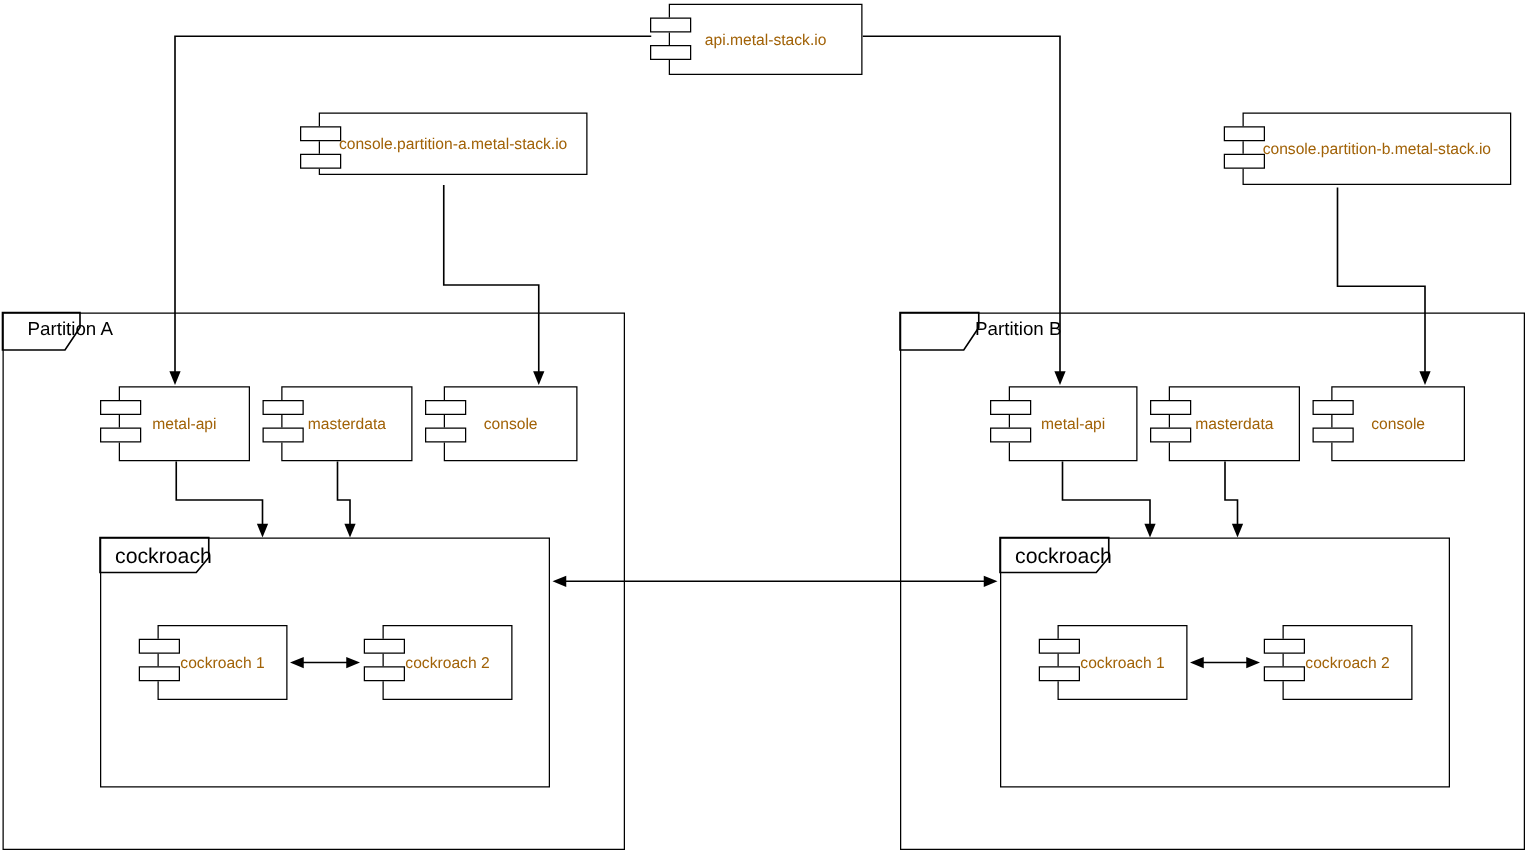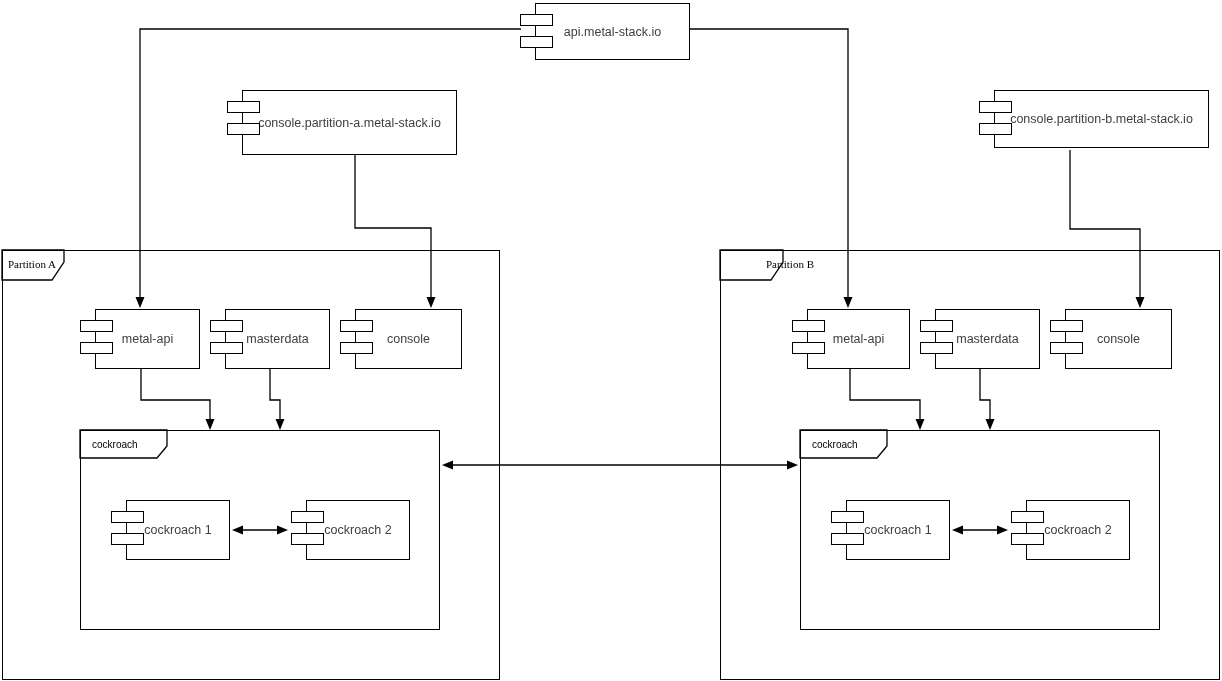--- a/index.html
+++ b/index.html
@@ -6,33 +6,33 @@
   .canvas{
     position:relative;width:1222px;height:681px;background:#ffffff;
     font-family:"Liberation Sans",sans-serif;overflow:hidden;
   }
   .overlay{position:absolute;left:0;top:0;width:1222px;height:681px;}
   .partition{position:absolute;border:1px solid #000;background:transparent;box-sizing:border-box;}
   .group-box{position:absolute;border:1px solid #000;background:transparent;box-sizing:border-box;}
   .component{
     position:absolute;border:1px solid #000;background:#fff;box-sizing:border-box;
     display:flex;align-items:center;justify-content:center;
-    font-size:12.5px;color:#404040;white-space:nowrap;
+    font-size:12.5px;color:#a16207;white-space:nowrap;
   }
   .uml-rect{
     position:absolute;left:-16px;width:33px;height:12px;
     background:#fff;border:1px solid #000;box-sizing:border-box;
   }
   .uml-rect.r1{top:10px;}
   .uml-rect.r2{top:32px;}
   .tab-label{
     position:absolute;color:#000;white-space:nowrap;
   }
-  .tab-label.serif{font-family:Liberation Serif, serif;font-size:11px;line-height:16px;}
-  .tab-label.sans{font-family:"Liberation Sans",sans-serif;font-size:10px;line-height:15px;}
+  .tab-label.serif{font-family:Liberation Sans, sans-serif;font-size:15px;line-height:16px;margin-left:14px;}
+  .tab-label.sans{font-family:"Liberation Sans",sans-serif;font-size:17px;line-height:15px;}
   .edge{stroke:#000;stroke-width:1.3;fill:none;}
   .head{fill:#000;stroke:none;}
   .tab-shape{fill:#fff;stroke:#000;stroke-width:1.3;}
 </style>
 </head>
 <body>
 
 <div class="canvas">
 
   <svg class="overlay" viewBox="0 0 1222 681">
@@ -112,21 +112,21 @@
 
   <div class="group-box" style="left:800px;top:430px;width:360px;height:200px;"></div>
   <div class="tab-label sans" style="left:812px;top:437px;">cockroach</div>
 
   <div class="component" style="left:535px;top:3px;width:155px;height:57px;">
     <span class="uml-rect r1"></span>
     <span class="uml-rect r2"></span>
     <span>api.metal-stack.io</span>
   </div>
 
-  <div class="component" style="left:242px;top:90px;width:215px;height:65px;">
+  <div class="component" style="left:255px;top:90px;width:215px;height:50px;">
     <span class="uml-rect r1"></span>
     <span class="uml-rect r2"></span>
     <span>console.partition-a.metal-stack.io</span>
   </div>
 
   <div class="component" style="left:994px;top:90px;width:215px;height:58px;">
     <span class="uml-rect r1"></span>
     <span class="uml-rect r2"></span>
     <span>console.partition-b.metal-stack.io</span>
   </div>

